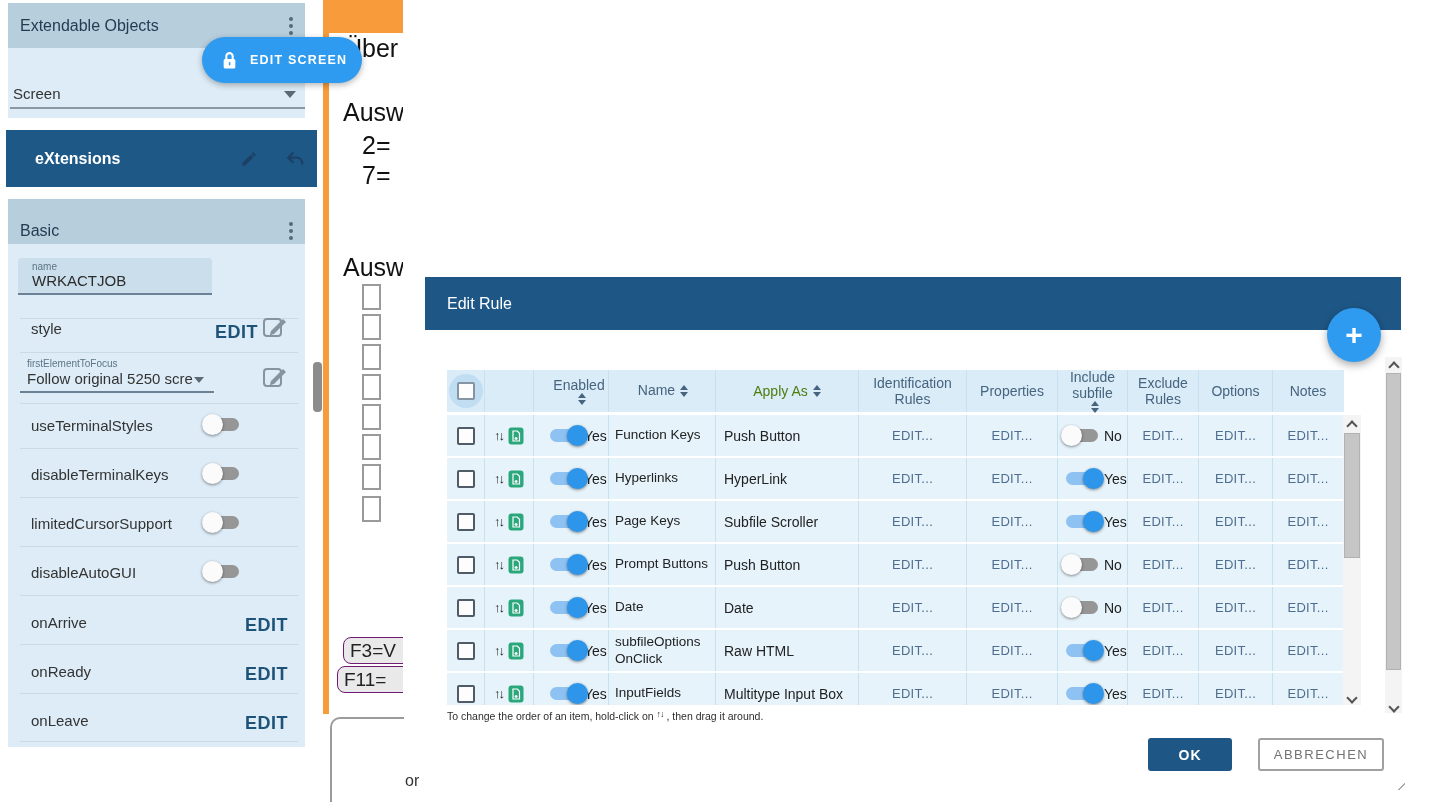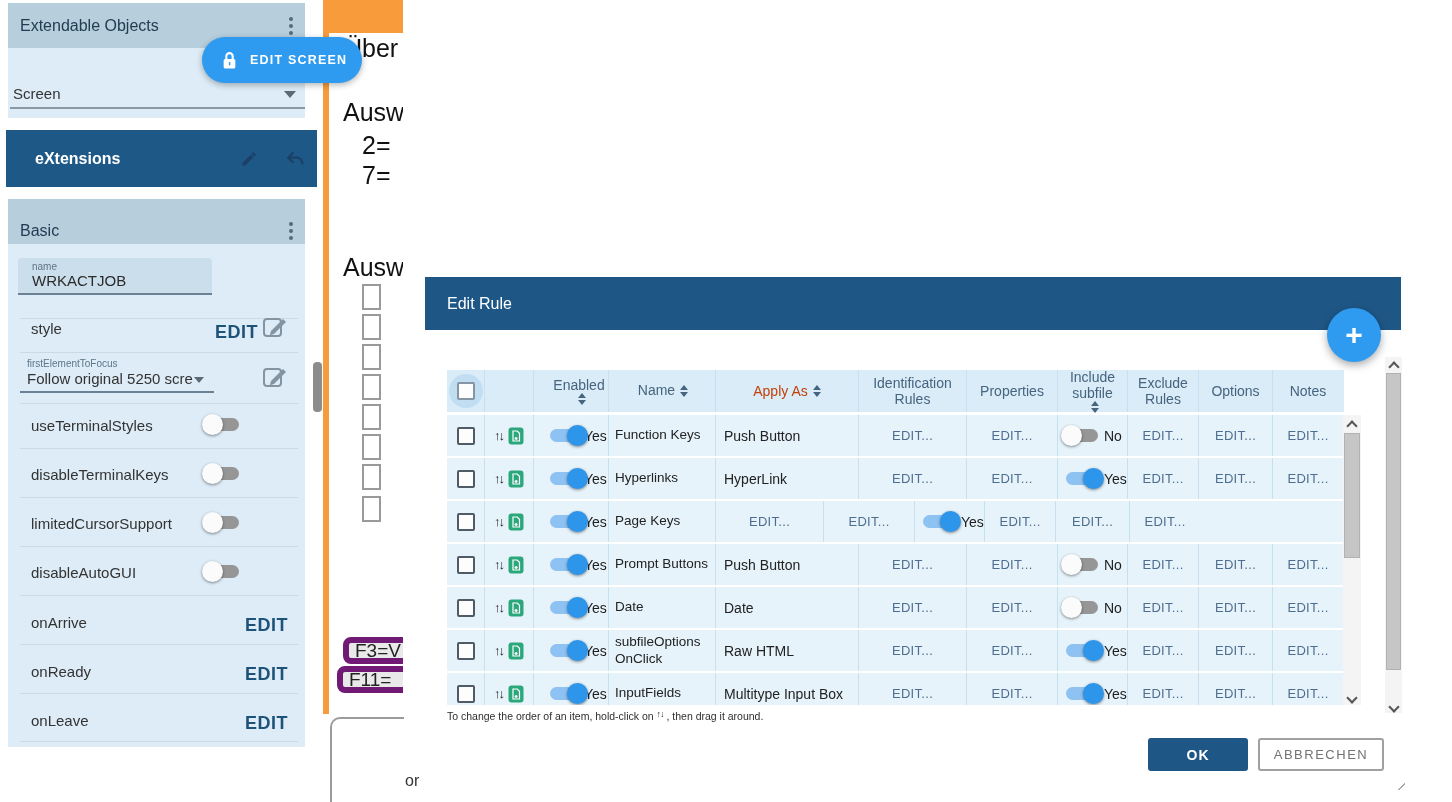--- a/index.html
+++ b/index.html
@@ -32,21 +32,21 @@
   
   .pill{position:absolute;left:202px;top:37px;width:160px;height:46px;border-radius:23px;background:#2e9bf0;
         display:flex;align-items:center;padding-left:20px;gap:13px;z-index:30;box-shadow:0 2px 6px rgba(0,0,0,.3);cursor:pointer}
   .pill span{color:#fff;font-size:12.5px;font-weight:bold;letter-spacing:1.2px}
 
   
   .canvas{position:absolute;left:323px;top:0;width:80px;height:714px;overflow:hidden;z-index:1}
   .blue{color:#1d18df}
   .cvtext{position:absolute;font-size:25px;white-space:nowrap;color:#111}
   .cvcb{width:19px;height:26px;border:2px solid #9a9a9a;background:#fff;margin-bottom:4px}
-  .fpill{position:absolute;height:27px;background:#e9e9e9;border:6px solid #701a75;border-radius:8px;
+  .fpill{position:absolute;height:27px;background:#e9e9e9;border:1px solid #701a75;border-radius:8px;
          font-size:19px;color:#222;display:flex;align-items:center;padding:0 6px;white-space:nowrap;cursor:pointer}
 
   
   .dialog-bg{position:absolute;left:404px;top:0;width:1048px;height:772px;background:#fff;z-index:5}
   .dlg-hdr{position:absolute;left:425px;top:277px;width:976px;height:53px;background:#1e5786;display:flex;align-items:center;z-index:6}
   .dlg-hdr span{color:#fff;font-size:16px;margin-left:22px}
   .fab{position:absolute;left:1327px;top:308px;width:54px;height:54px;border-radius:50%;background:#2e9bf0;z-index:8;
        display:flex;align-items:center;justify-content:center;color:#fff;font-size:30px;font-weight:bold;
        box-shadow:0 3px 8px rgba(0,0,0,.35);cursor:pointer}
 
@@ -77,21 +77,21 @@
   
   .sbar{position:absolute;background:#f4f4f4;z-index:9}
   .sbar .thumbv{position:absolute;left:1px;right:1px;background:#c6c6c6;border:1px solid #b2b2b2}
   .chev{position:absolute;left:50%;width:8px;height:8px;border-top:2px solid #555;border-left:2px solid #555}
   .chev.up{transform:translateX(-50%) rotate(45deg)}
   .chev.dn{transform:translateX(-50%) rotate(225deg)}
 
   .note{position:absolute;left:447px;top:710px;font-size:10.5px;color:#2e2e2e;z-index:7}
   .note .arr{font-size:9px;position:relative;top:-3px;letter-spacing:-1px}
 
-  .btn-ok{position:absolute;left:1148px;top:738px;width:100px;height:33px;background:#1e5786;border-radius:3px;z-index:7;
+  .btn-ok{position:absolute;left:1148px;top:738px;width:84px;height:33px;background:#1e5786;border-radius:3px;z-index:7;
           color:#fff;font-size:14px;font-weight:bold;letter-spacing:1px;display:flex;align-items:center;justify-content:center;cursor:pointer}
   .btn-cancel{position:absolute;left:1258px;top:738px;width:126px;height:33px;background:#fff;border:2px solid #a0a0a0;border-radius:3px;z-index:7;
           color:#737373;font-size:13px;letter-spacing:1.5px;display:flex;align-items:center;justify-content:center;cursor:pointer}
   .grip{position:absolute;left:1394px;top:779px;width:11px;height:11px;z-index:4;
         background:repeating-linear-gradient(135deg,#a8a8a8 0 1.5px,transparent 1.5px 5px);
         clip-path:polygon(100% 0,100% 100%,0 100%)}
 </style>
 </head>
 <body>
 
@@ -249,21 +249,21 @@
           <i class="dn"></i>
         </span>
       </div>
     <div class="cell c3 hcell" style="word-break:normal;font-size:14px;color:#47647f">
         <span>Name</span>
         <span class="sort">
           <i class="up"></i>
           <i class="dn"></i>
         </span>
       </div>
-    <div class="cell c4 hcell" style="padding-left:0;font-size:14px;color:#c2410c">
+    <div class="cell c4 hcell" style="padding-left:0;font-size:14px;color:#4d7c0f">
         <span>Apply As</span>
         <span class="sort">
           <i class="up"></i>
           <i class="dn"></i>
         </span>
       </div>
     <div class="cell c5 hcell" style="padding:0 10px">
         <span>Identification Rules</span>
       </div>
     <div class="cell c6 hcell">
@@ -370,20 +370,21 @@
         </svg>
       </div>
     <div class="cell c2">
         <span class="tgl on">
           <i class="track"></i>
           <i class="thumb"></i>
         </span>
         <span class="tlbl">Yes</span>
       </div>
     <div class="cell c3">Page Keys</div>
+    <div class="cell c4">Subfile Scroller</div>
     <div class="cell c5 editc">EDIT...</div>
     <div class="cell c6 editc">EDIT...</div>
     <div class="cell c7">
         <span class="tgl on">
           <i class="track"></i>
           <i class="thumb"></i>
         </span>
         <span class="tlbl" style="margin-left:3px">Yes</span>
       </div>
     <div class="cell c8 editc">EDIT...</div>

